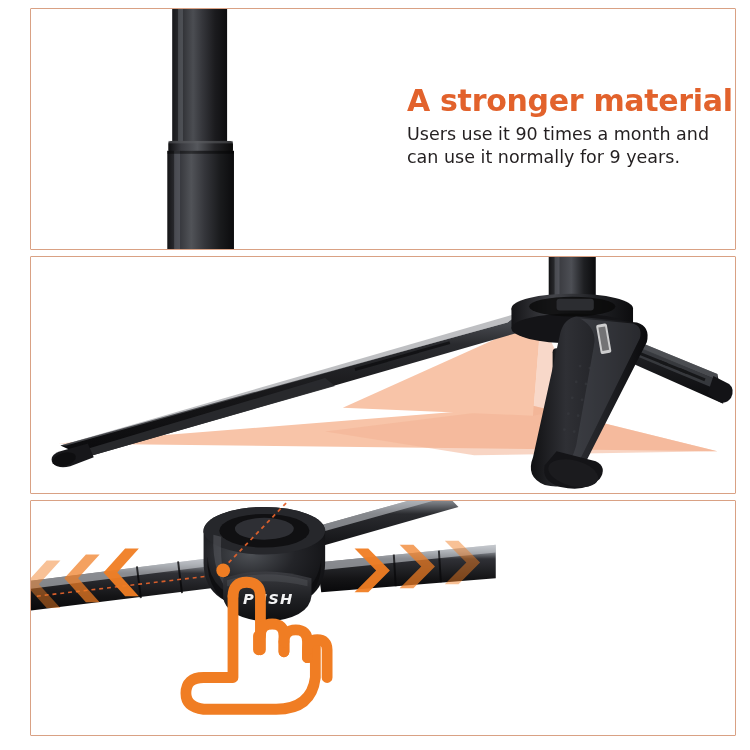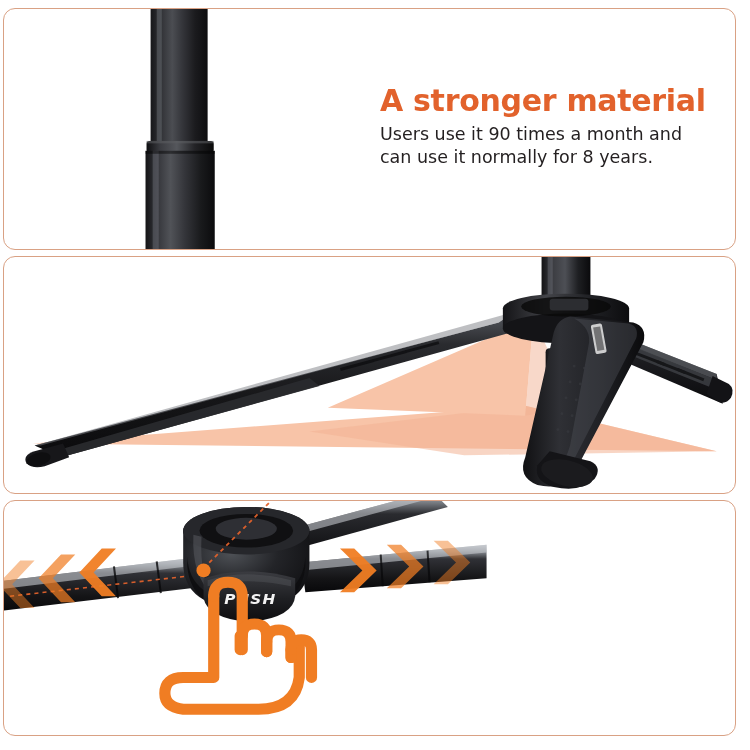--- a/index.html
+++ b/index.html
@@ -5,23 +5,23 @@
   html,body{margin:0;padding:0;background:#ffffff;}
   body{
     width:750px;height:750px;overflow:hidden;
     font-family:"DejaVu Sans","Liberation Sans",sans-serif;
     -webkit-font-smoothing:antialiased;
   }
   .page{position:relative;width:750px;height:750px;background:#fff;}
 
   
   .panel{
-    position:absolute;left:3px;right:14px;
+    position:absolute;left:30px;right:14px;
     border:1.6px solid #d9a184;
-    border-radius:12px;
+    border-radius:1px;
     background:#ffffff;
     overflow:hidden;
     box-sizing:border-box;
   }
   #panel-1{top:8px;height:242px;}
   #panel-2{top:256px;height:238px;}
   #panel-3{top:500px;height:236px;}
 
   
   .txt{position:absolute;z-index:14;}
@@ -90,21 +90,21 @@
         <rect x="139" y="143" width="68" height="103" fill="url(#tubeBot)"></rect>
         <rect x="146" y="143" width="6" height="103" fill="#6f7279" opacity="0.45"></rect>
         <rect x="139" y="143" width="68" height="3" fill="#000" opacity="0.45"></rect>
       </svg>
     </div>
 
     <div class="txt" id="t1">
       <div class="head">A stronger material</div>
       <div class="body-l">
         <div>Users use it 90 times a month and</div>
-        <div>can use it normally for 8 years.</div>
+        <div>can use it normally for 9 years.</div>
       </div>
     </div>
   </div>
 
   <div class="panel" id="panel-2">
     <div class="art">
       <svg viewBox="0 0 718 238" preserveAspectRatio="none" aria-hidden="true">
         <defs>
           <linearGradient id="legG" x1="0" y1="0" x2="0" y2="1">
             <stop offset="0%" stop-color="#55585e"></stop>

